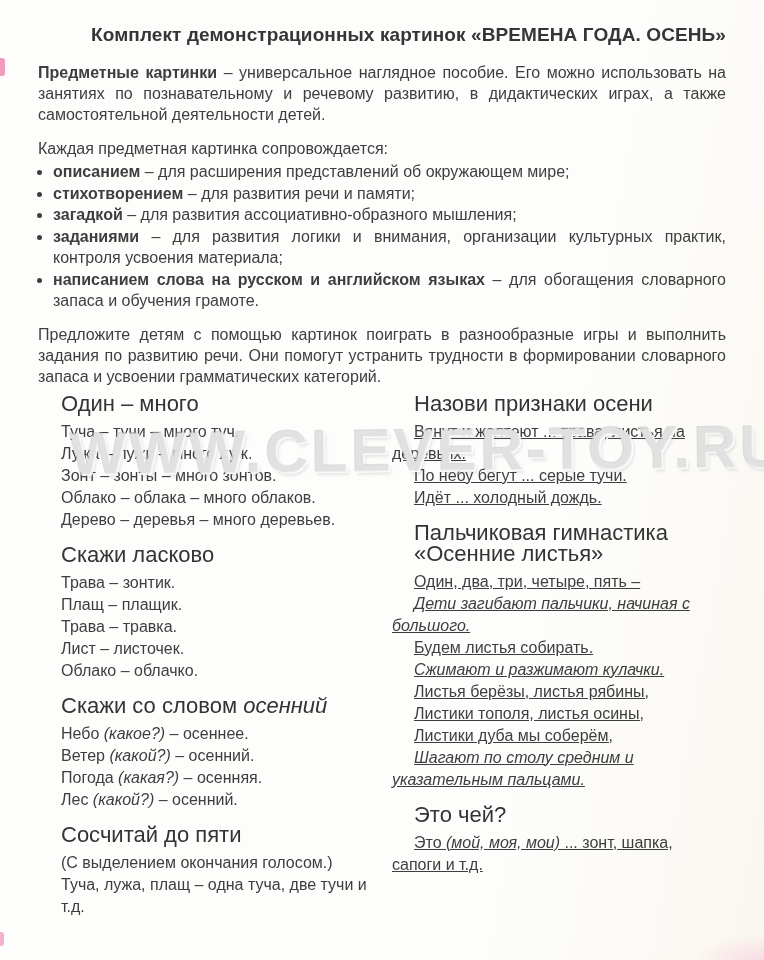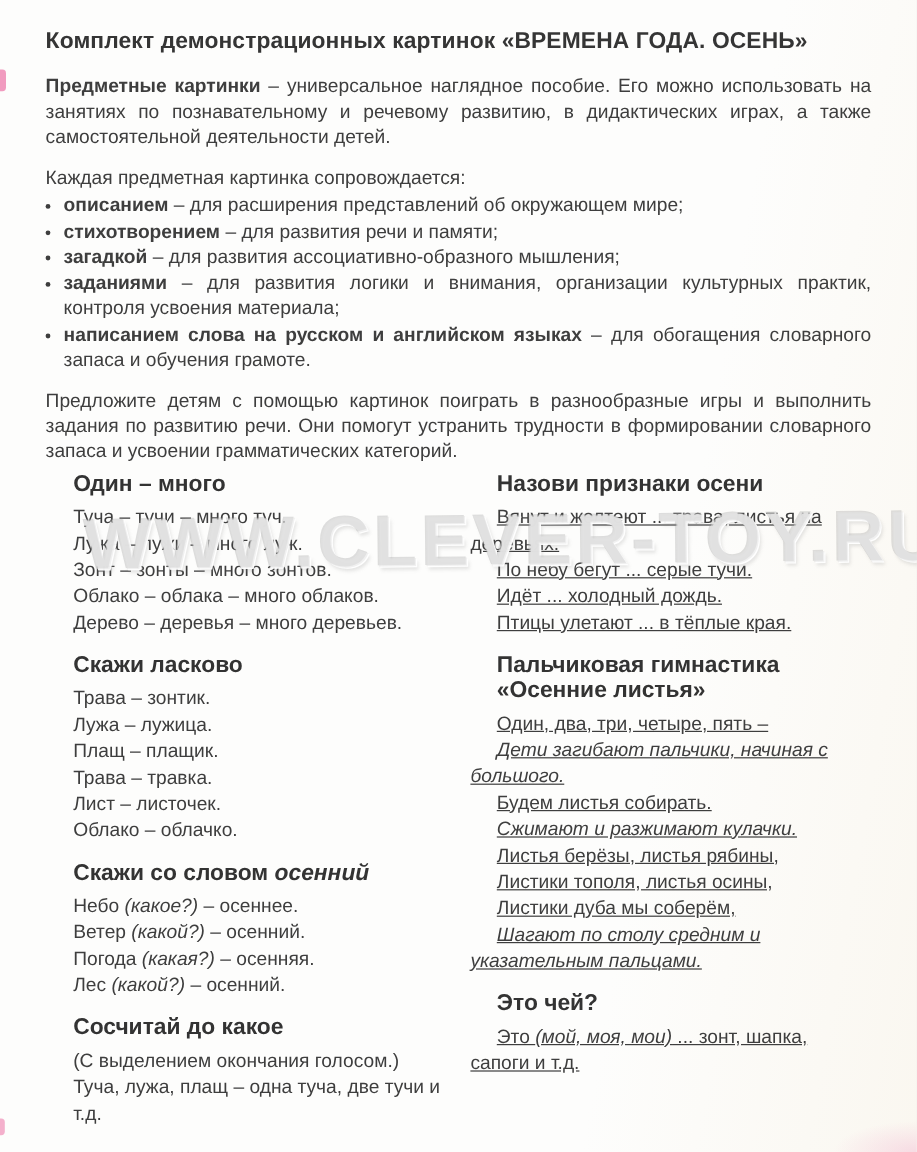--- a/index.html
+++ b/index.html
@@ -20,21 +20,21 @@
   }
   
   .edge-a { position: absolute; left: 0; top: 58px; width: 5px; height: 18px; background: #ef8ab4; border-radius: 0 3px 3px 0; opacity: .85; }
   .edge-b { position: absolute; left: 0; top: 932px; width: 4px; height: 14px; background: #f19cbf; border-radius: 0 3px 3px 0; opacity: .8; }
   .edge-c { position: absolute; right: 0; bottom: 0; width: 70px; height: 26px; background: radial-gradient(ellipse at 100% 100%, rgba(244,196,216,.55), rgba(244,196,216,0) 70%); }
 
   .title {
     font-size: 19px;
     font-weight: bold;
     color: #353535;
-    text-align: left;
+    text-align: right;
     margin: 2px 0 17px 0;
     letter-spacing: .1px;
   }
   p { margin: 0; }
   .body-text { font-size: 16px; line-height: 21px; }
   .intro { text-align: justify; margin-bottom: 13px; }
   .accompany { margin-bottom: 2px; }
   ul.bullets {
     margin: 0 0 12px 0;
     padding-left: 15px;
@@ -42,22 +42,22 @@
   }
   ul.bullets li { text-align: justify; line-height: 21.5px; }
   .para2 { text-align: justify; margin-bottom: 3px; }
 
   .columns { display: flex; margin-top: 2px; }
   .col { box-sizing: border-box; }
   .col-left { width: 354px; padding-left: 23px; padding-right: 24px; }
   .col-right { width: 334px; }
 
   h3.sec {
-    font-size: 19px;
-    font-weight: bold;
+    font-size: 22px;
+    font-weight: normal;
     color: #333;
     margin: 13px 0 7px 0;
     line-height: 21px;
   }
   .col section:first-child h3.sec { margin-top: 3px; }
   .col-right h3.sec { margin-left: 22px; }
   .line { line-height: 22px; }
   .col-right .line { text-indent: 22px; text-decoration: underline; }
   .it { font-style: italic; }
 
@@ -115,51 +115,49 @@
         <p class="line">Туча – тучи – много туч.</p>
         <p class="line">Лужа – лужи – много луж.</p>
         <p class="line">Зонт – зонты – много зонтов.</p>
         <p class="line">Облако – облака – много облаков.</p>
         <p class="line">Дерево – деревья – много деревьев.</p>
       </section>
 
       <section>
         <h3 class="sec">Скажи ласково</h3>
         <p class="line">Трава – зонтик.</p>
-        <p class="line">Лужа – лужица.</p>
         <p class="line">Плащ – плащик.</p>
         <p class="line">Трава – травка.</p>
         <p class="line">Лист – листочек.</p>
         <p class="line">Облако – облачко.</p>
       </section>
 
       <section>
         <h3 class="sec"><span>Скажи со словом </span><i>осенний</i></h3>
         <p class="line"><span>Небо </span><i class="it">(какое?)</i><span> – осеннее.</span></p>
         <p class="line"><span>Ветер </span><i class="it">(какой?)</i><span> – осенний.</span></p>
         <p class="line"><span>Погода </span><i class="it">(какая?)</i><span> – осенняя.</span></p>
         <p class="line"><span>Лес </span><i class="it">(какой?)</i><span> – осенний.</span></p>
       </section>
 
       <section>
-        <h3 class="sec">Сосчитай до какое</h3>
+        <h3 class="sec">Сосчитай до пяти</h3>
         <p class="line">(С выделением окончания голосом.)</p>
         <p class="line">Туча, лужа, плащ – одна туча, две тучи и т.д.</p>
       </section>
 
     </div>
 
     <div class="col col-right">
 
       <section>
         <h3 class="sec">Назови признаки осени</h3>
         <p class="line">Вянут и желтеют ... трава, листья на деревьях.</p>
         <p class="line">По небу бегут ... серые тучи.</p>
         <p class="line">Идёт ... холодный дождь.</p>
-        <p class="line">Птицы улетают ... в тёплые края.</p>
       </section>
 
       <section>
         <h3 class="sec"><span>Пальчиковая гимнастика</span><br><span>«Осенние листья»</span></h3>
         <p class="line">Один, два, три, четыре, пять –</p>
         <p class="line it">Дети загибают пальчики, начиная с большого.</p>
         <p class="line">Будем листья собирать.</p>
         <p class="line it">Сжимают и разжимают кулачки.</p>
         <p class="line">Листья берёзы, листья рябины,</p>
         <p class="line">Листики тополя, листья осины,</p>

